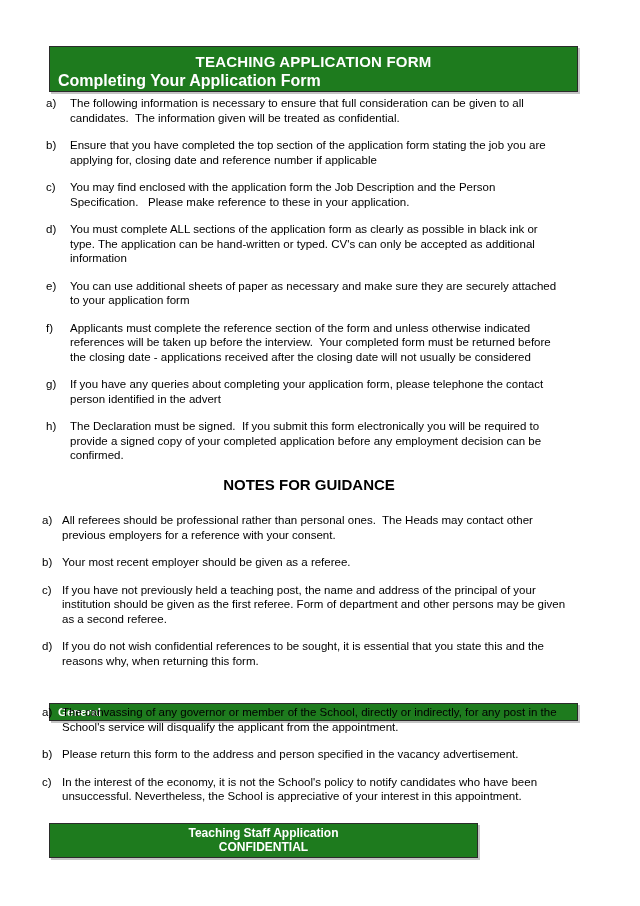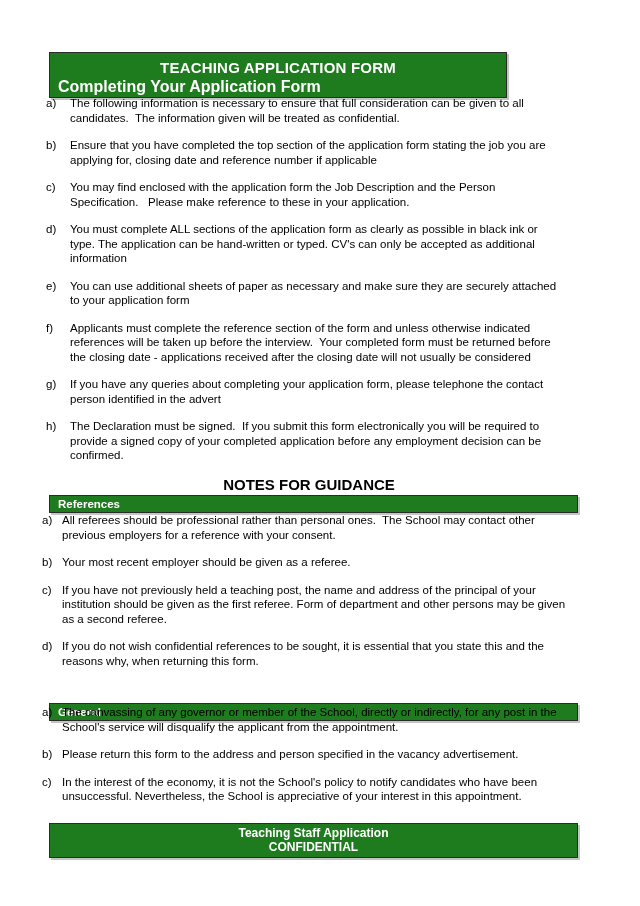--- a/index.html
+++ b/index.html
@@ -16,22 +16,22 @@
   
   .green-box {
     background: #1e7b1e;
     color: #ffffff;
     font-weight: bold;
     border: 1px solid #2b2b2b;
     box-shadow: 2px 2px 0 #c4c4c4;
   }
   .header-box {
     position: absolute;
-    left: 49px; top: 52px;
-    width: 458px;
+    left: 49px; top: 46px;
+    width: 529px;
   }
   .header-title {
     text-align: center;
     font-size: 15px;
     line-height: 23px;
     padding-top: 3px;
     letter-spacing: 0.2px;
   }
   .header-subtitle {
     font-size: 16px;
@@ -72,21 +72,21 @@
     left: 49px; top: 476px;
     width: 520px;
     text-align: center;
     font-size: 15px;
     font-weight: bold;
   }
 
   .footer-box {
     position: absolute;
     left: 49px; top: 823px;
-    width: 529px;
+    width: 429px;
     text-align: center;
     font-size: 12px;
     line-height: 14px;
     padding: 2px 0 3px 0;
   }
 </style>
 </head>
 <body>
 
 <div class="page">
@@ -126,26 +126,25 @@
       <span class="text">If you have any queries about completing your application form, please telephone the contact person identified in the advert</span>
     </div>
     <div class="item">
       <span class="letter">h)</span>
       <span class="text">The Declaration must be signed.  If you submit this form electronically you will be required to provide a signed copy of your completed application before any employment decision can be confirmed.</span>
     </div>
   </div>
 
   <div class="notes-heading">NOTES FOR GUIDANCE</div>
 
-  <div class="green-bar" id="references-bar">References</div>
 
   <div class="list" id="references-list">
     <div class="item">
       <span class="letter">a)</span>
-      <span class="text">All referees should be professional rather than personal ones.  The School may contact other previous employers for a reference with your consent.</span>
+      <span class="text">All referees should be professional rather than personal ones.  The Heads may contact other previous employers for a reference with your consent.</span>
     </div>
     <div class="item">
       <span class="letter">b)</span>
       <span class="text">Your most recent employer should be given as a referee.</span>
     </div>
     <div class="item">
       <span class="letter">c)</span>
       <span class="text">If you have not previously held a teaching post, the name and address of the principal of your institution should be given as the first referee. Form of department and other persons may be given as a second referee.</span>
     </div>
     <div class="item">

